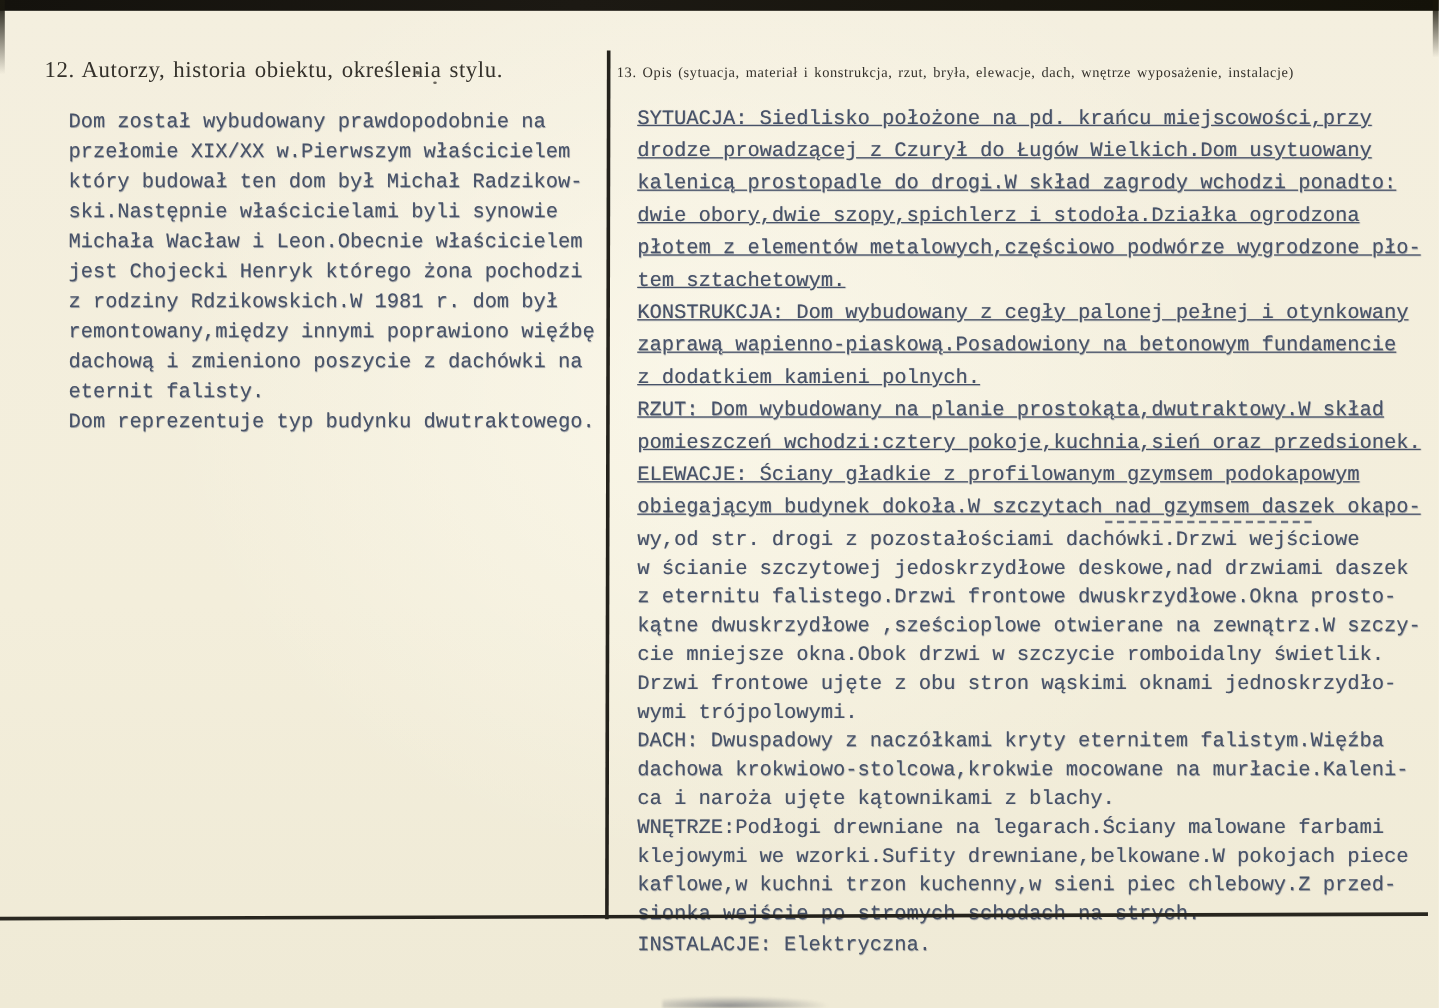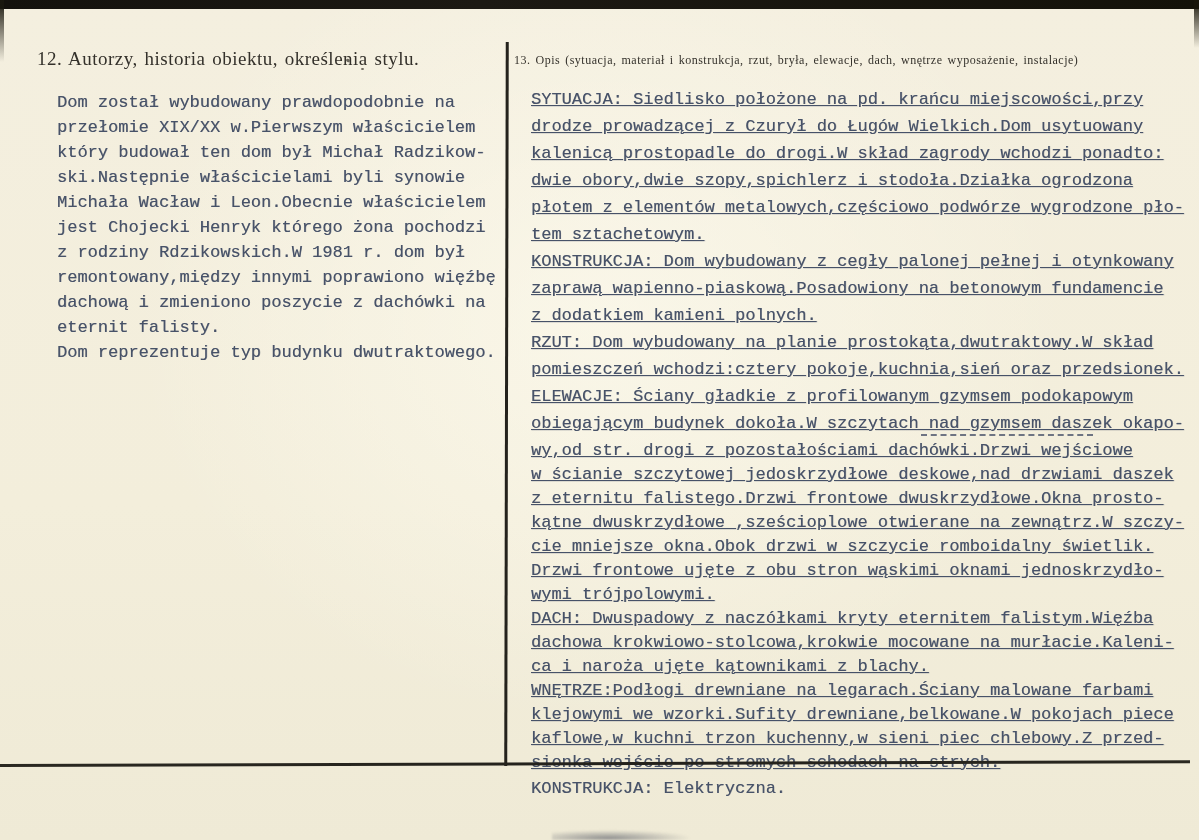--- a/index.html
+++ b/index.html
@@ -48,21 +48,21 @@
     color: var(--ink, #475268);
     text-shadow: 0.4px 0.3px 0.6px rgba(58,68,95,0.5);
     white-space: pre;
   }
   .tline { overflow: visible; }
   .col-left  { left: 57px;  top: 93px; }
   .col-left  .tline { height: 25px; }
   .col-right-upper { left: 531px; top: 90px; }
   .col-right-upper .tline { height: 27px; text-decoration: underline; }
   .col-right-lower { left: 531px; top: 441px; }
-  .col-right-lower .tline { height: 24px; text-decoration: underline; }
+  .col-right-lower .tline { height: 24px; }
   .footer-line { left: 531px; top: 779px; }
 
   
   .divider {
     position: absolute; left: 505px; top: 42px; width: 3px; height: 724px;
     background: var(--rule, #24221c);
     transform: rotate(0.12deg);
   }
   .hrule {
     position: absolute; left: 0; top: 764px; width: 1190px; height: 3px;
@@ -100,18 +100,18 @@
   <div class="typed col-left"><div class="tline">Dom został wybudowany prawdopodobnie na</div><div class="tline">przełomie XIX/XX w.Pierwszym właścicielem</div><div class="tline">który budował ten dom był Michał Radzikow-</div><div class="tline">ski.Następnie właścicielami byli synowie</div><div class="tline">Michała Wacław i Leon.Obecnie właścicielem</div><div class="tline">jest Chojecki Henryk którego żona pochodzi</div><div class="tline">z rodziny Rdzikowskich.W 1981 r. dom był</div><div class="tline">remontowany,między innymi poprawiono więźbę</div><div class="tline">dachową i zmieniono poszycie z dachówki na</div><div class="tline">eternit falisty.</div><div class="tline">Dom reprezentuje typ budynku dwutraktowego.</div></div>
 
   <div class="typed col-right-upper"><div class="tline">SYTUACJA: Siedlisko położone na pd. krańcu miejscowości,przy</div><div class="tline">drodze prowadzącej z Czurył do Ługów Wielkich.Dom usytuowany</div><div class="tline">kalenicą prostopadle do drogi.W skład zagrody wchodzi ponadto:</div><div class="tline">dwie obory,dwie szopy,spichlerz i stodoła.Działka ogrodzona</div><div class="tline">płotem z elementów metalowych,częściowo podwórze wygrodzone pło-</div><div class="tline">tem sztachetowym.</div><div class="tline">KONSTRUKCJA: Dom wybudowany z cegły palonej pełnej i otynkowany</div><div class="tline">zaprawą wapienno-piaskową.Posadowiony na betonowym fundamencie</div><div class="tline">z dodatkiem kamieni polnych.</div><div class="tline">RZUT: Dom wybudowany na planie prostokąta,dwutraktowy.W skład</div><div class="tline">pomieszczeń wchodzi:cztery pokoje,kuchnia,sień oraz przedsionek.</div><div class="tline">ELEWACJE: Ściany gładkie z profilowanym gzymsem podokapowym</div><div class="tline">obiegającym budynek dokoła.W szczytach nad gzymsem daszek okapo-</div></div>
 
   <div class="typed col-right-lower"><div class="tline">wy,od str. drogi z pozostałościami dachówki.Drzwi wejściowe</div><div class="tline">w ścianie szczytowej jedoskrzydłowe deskowe,nad drzwiami daszek</div><div class="tline">z eternitu falistego.Drzwi frontowe dwuskrzydłowe.Okna prosto-</div><div class="tline">kątne dwuskrzydłowe ,sześcioplowe otwierane na zewnątrz.W szczy-</div><div class="tline">cie mniejsze okna.Obok drzwi w szczycie romboidalny świetlik.</div><div class="tline">Drzwi frontowe ujęte z obu stron wąskimi oknami jednoskrzydło-</div><div class="tline">wymi trójpolowymi.</div><div class="tline">DACH: Dwuspadowy z naczółkami kryty eternitem falistym.Więźba</div><div class="tline">dachowa krokwiowo-stolcowa,krokwie mocowane na murłacie.Kaleni-</div><div class="tline">ca i naroża ujęte kątownikami z blachy.</div><div class="tline">WNĘTRZE:Podłogi drewniane na legarach.Ściany malowane farbami</div><div class="tline">klejowymi we wzorki.Sufity drewniane,belkowane.W pokojach piece</div><div class="tline">kaflowe,w kuchni trzon kuchenny,w sieni piec chlebowy.Z przed-</div><div class="tline">sionka wejście po stromych schodach na strych.</div></div>
 
   <div class="divider"></div>
   <div class="hrule"></div>
   <div class="underline-mark"></div>
 
-  <div class="typed footer-line">KONSTRUKCJA: Elektryczna.</div>
+  <div class="typed footer-line">INSTALACJE: Elektryczna.</div>
 
   <div class="speck speck-1"></div>
   <div class="speck speck-2"></div>
   <div class="smudge"></div>
 </div>
 
 </body></html>

